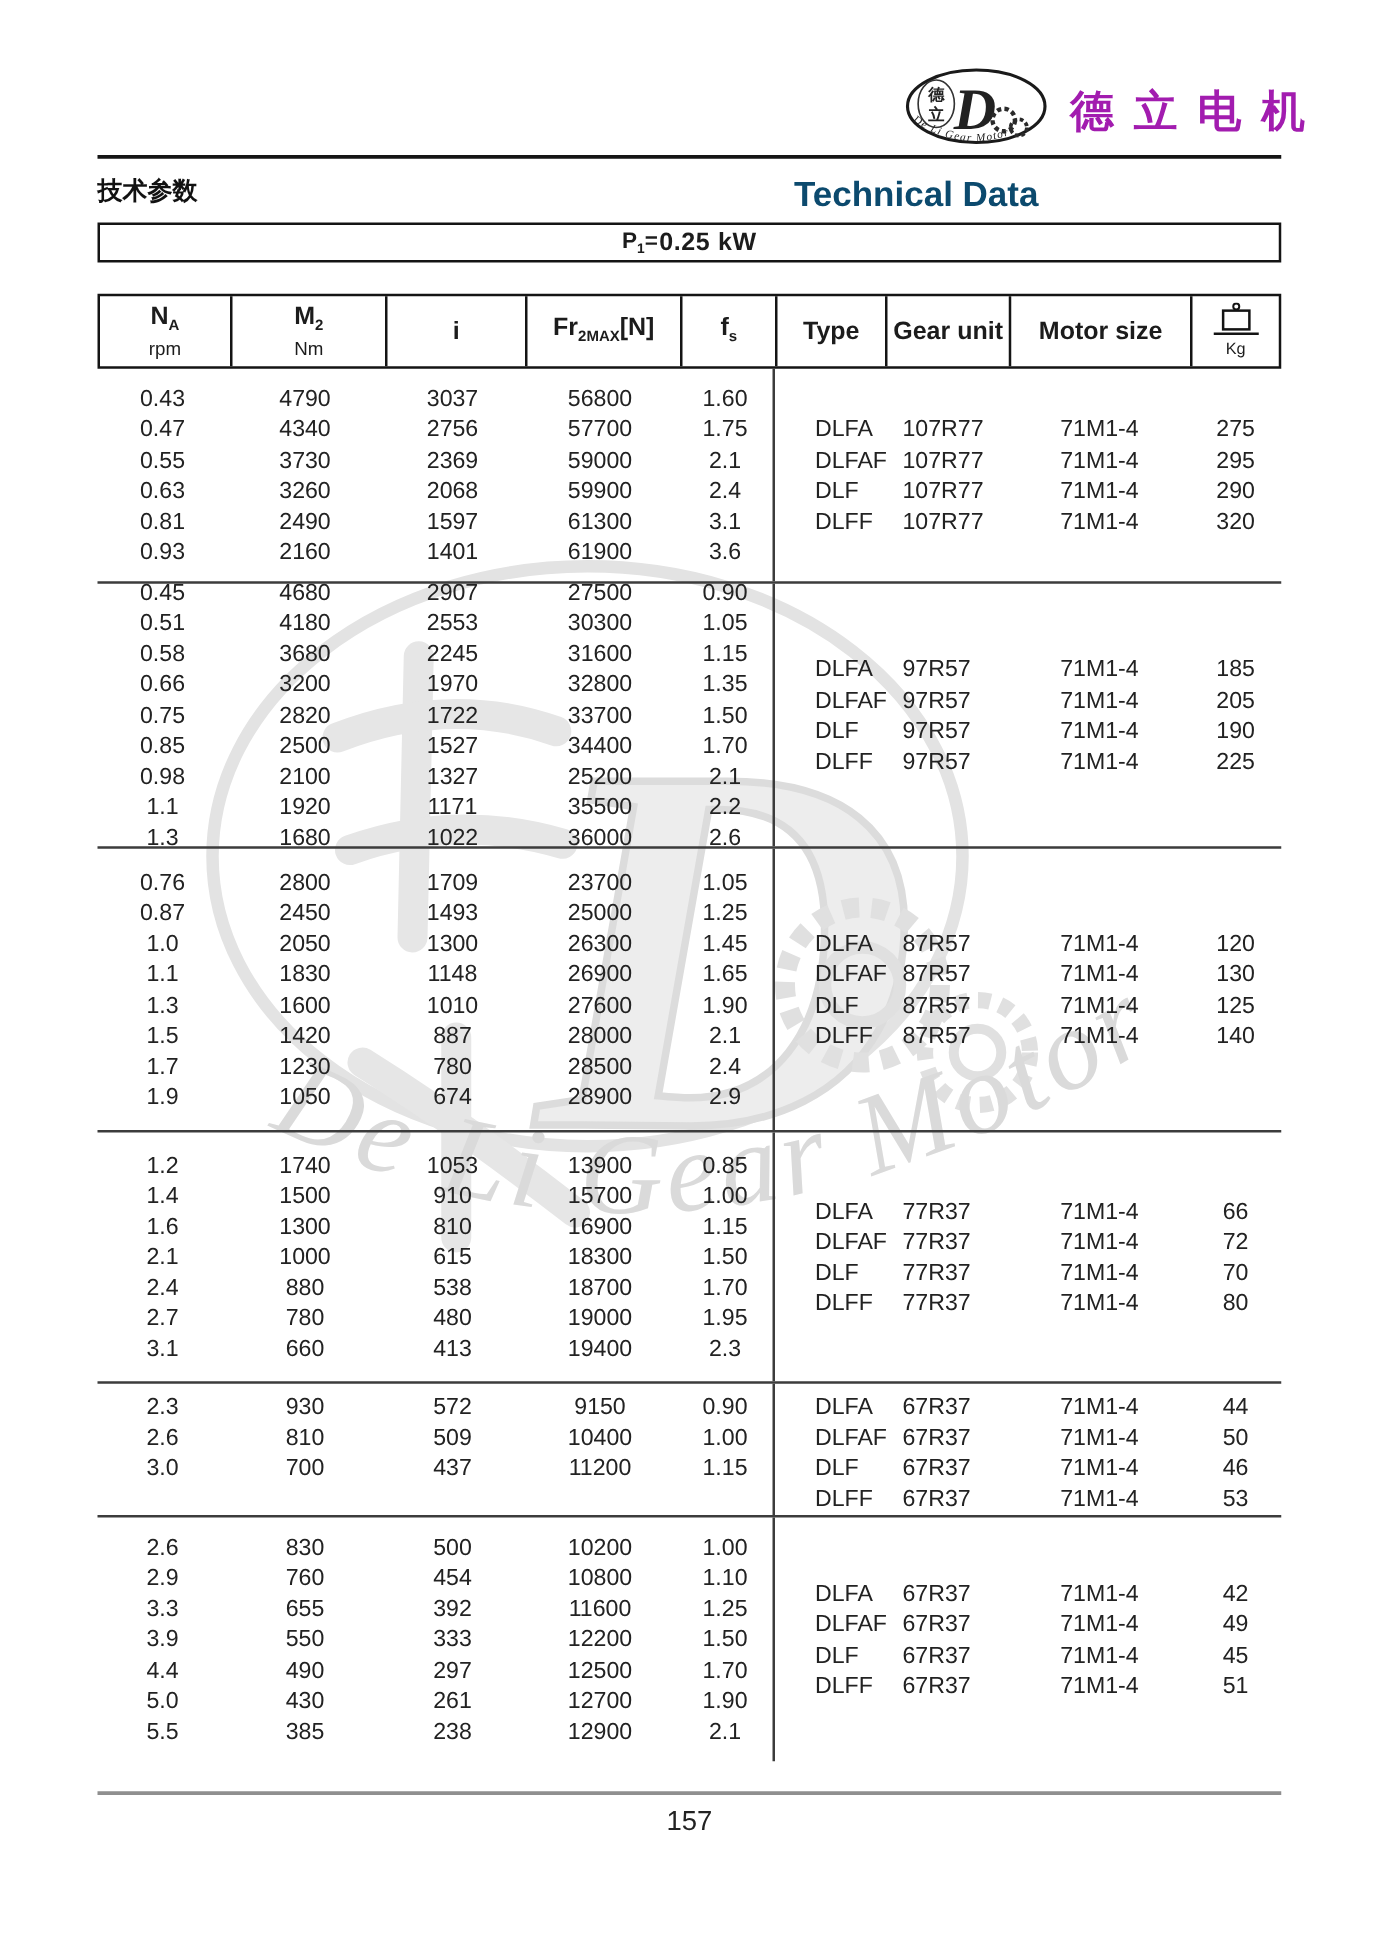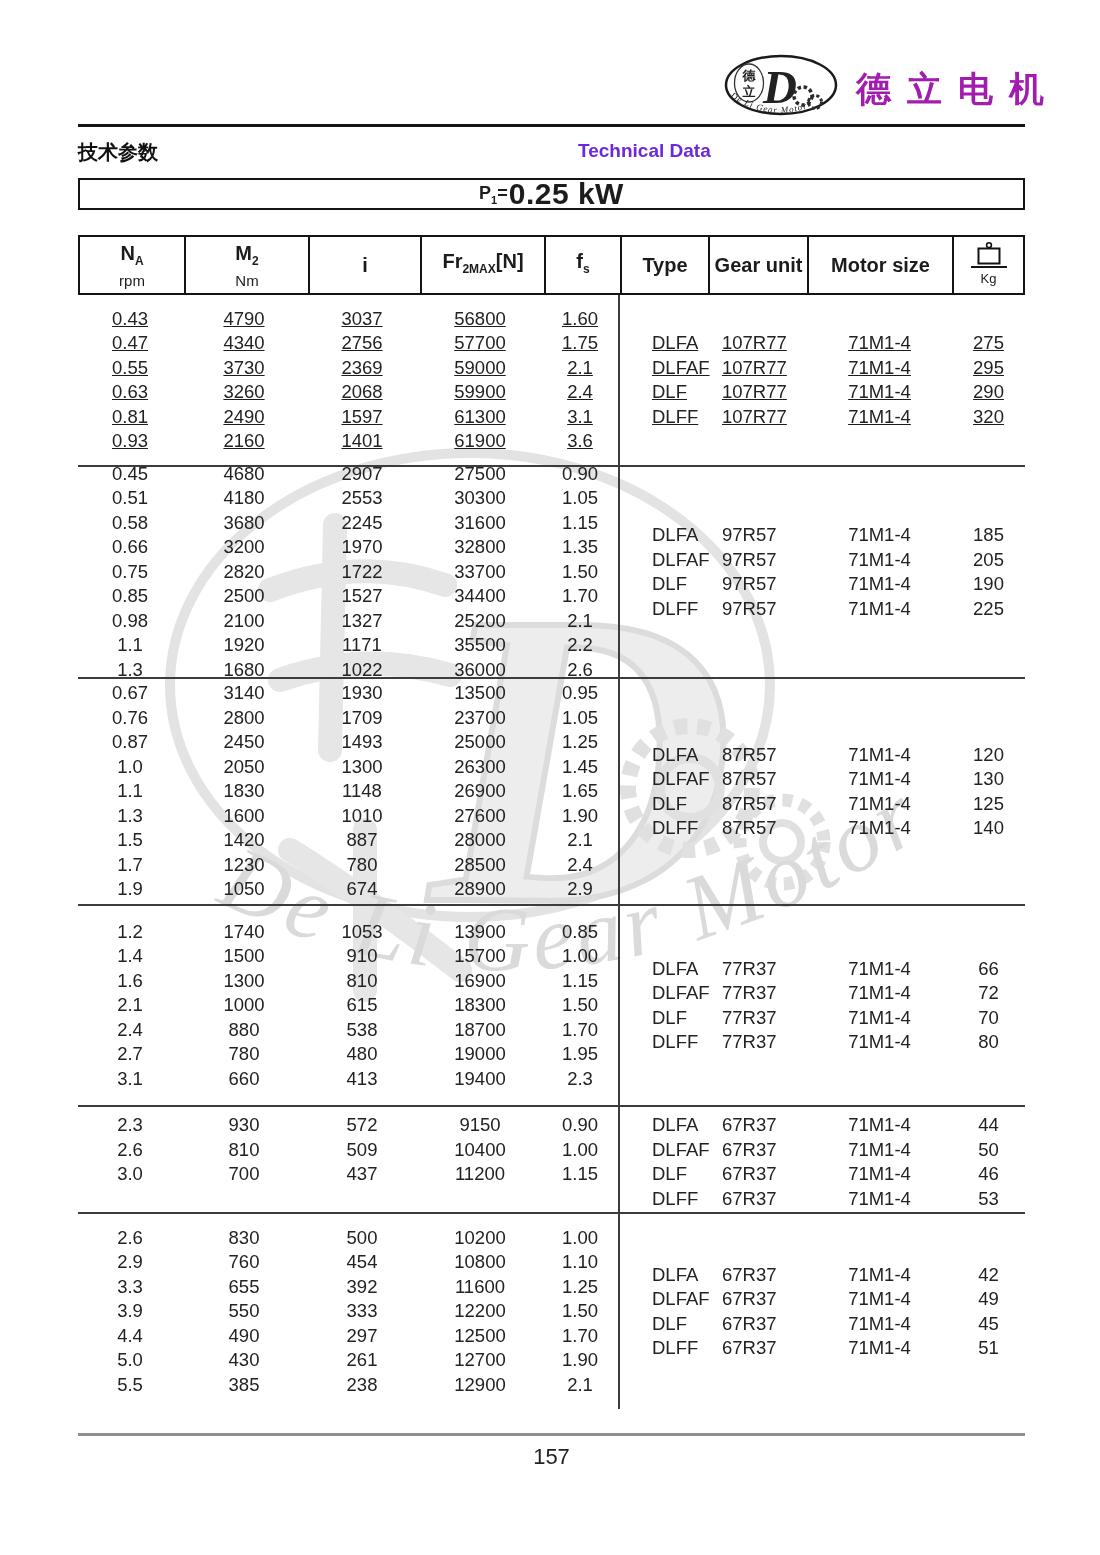--- a/index.html
+++ b/index.html
@@ -9,47 +9,47 @@
   
   .watermark{position:absolute;left:130px;top:430px;z-index:0;}
   
   .brand{position:absolute;left:722px;top:52px;display:flex;align-items:center;gap:16px;z-index:1;}
   .brand-name{font-family:"Liberation Serif","DejaVu Serif",serif;font-weight:bold;
               font-size:35px;letter-spacing:16px;color:#a21caf;white-space:nowrap;}
   .top-rule{position:absolute;left:78px;width:947px;top:124px;height:3px;background:#151515;z-index:1;}
   
   .section-header{position:absolute;left:78px;width:947px;top:137px;height:32px;z-index:1;}
   .title-cn{position:absolute;left:0;top:2px;font-size:20px;font-weight:bold;color:#111;}
-  .title-en{position:absolute;left:500px;width:310px;top:3px;font-size:19px;font-weight:bold;color:#6d28d9;}
+  .title-en{position:absolute;left:500px;width:310px;top:3px;text-align:center;font-size:28px;font-weight:bold;color:#0c4a6e;}
   
   .power-box{position:absolute;left:78px;top:178px;width:947px;height:32px;border:2px solid #141414;
              box-sizing:border-box;display:flex;align-items:center;justify-content:center;z-index:1;background:transparent;}
   .p-small{font-size:18px;font-weight:bold;}
   .p-small sub{font-size:11px;}
-  .p-big{font-size:30px;font-weight:bold;letter-spacing:0.5px;margin-left:1px;}
+  .p-big{font-size:20px;font-weight:bold;letter-spacing:0.5px;margin-left:1px;}
   
   .dtable{position:absolute;left:78px;top:235px;width:947px;z-index:1;}
   .thead{display:grid;grid-template-columns:104px 124px 112px 124px 76px 88px 99px 145px 1fr;
          border:2px solid #141414;box-sizing:border-box;background:transparent;}
   .th{display:flex;flex-direction:column;align-items:center;justify-content:center;height:56px;box-sizing:border-box;}
   .th + .th{border-left:2px solid #141414;}
   .th-main{font-weight:bold;font-size:20px;line-height:20px;white-space:nowrap;}
   .th-main sub{font-size:12px;}
   .th-unit{font-size:15px;line-height:15px;margin-top:2px;font-weight:normal;}
   .th-kg .th-main{font-weight:normal;font-size:13px;margin-top:1px;}
   .kg-icon-wrap{display:flex;flex-direction:column;align-items:center;border-bottom:2px solid #141414;
                 padding:0 5px 1px 5px;}
   
   .tbody{width:947px;}
   .group{display:flex;box-sizing:border-box;}
   .group + .group{border-top:2px solid #3c3c3c;}
   .g-left{width:540px;display:flex;flex-direction:column;justify-content:center;}
   .g-right{flex:1;border-left:2px solid #3c3c3c;display:flex;flex-direction:column;justify-content:center;}
   .group.top .g-left,.group.top .g-right{justify-content:flex-start;padding-top:6px;}
-  .group:nth-of-type(1){height:170px;text-decoration:underline;}
+  .group:nth-of-type(1){height:170px;}
   .group:nth-of-type(2){height:212px;justify-content:center;}
   .group:nth-of-type(3){height:227px;}
   .group:nth-of-type(4){height:201px;}
   .group:nth-of-type(5){height:107px;}
   .group:nth-of-type(6){height:197px;}
   .row{display:grid;grid-template-columns:104px 124px 112px 124px 76px;}
   .vrow{display:grid;grid-template-columns:88px 99px 145px 73px;}
   .cell{text-align:center;font-size:18.5px;line-height:24.5px;color:#222;white-space:nowrap;}
   .cell-type{text-align:left;padding-left:32px;}
   .cell-gear_unit{text-align:left;padding-left:14px;}
@@ -314,27 +314,20 @@
                 <div class="cell cell-type">DLFF</div>
                 <div class="cell cell-gear_unit">97R57</div>
                 <div class="cell cell-motor_size">71M1-4</div>
                 <div class="cell cell-kg">225</div>
               </div>
             </div>
           </div>
           <div class="group">
             <div class="g-left">
               <div class="row">
-                <div class="cell cell-na">0.67</div>
-                <div class="cell cell-m2">3140</div>
-                <div class="cell cell-i">1930</div>
-                <div class="cell cell-fr">13500</div>
-                <div class="cell cell-fs">0.95</div>
-              </div>
-              <div class="row">
                 <div class="cell cell-na">0.76</div>
                 <div class="cell cell-m2">2800</div>
                 <div class="cell cell-i">1709</div>
                 <div class="cell cell-fr">23700</div>
                 <div class="cell cell-fs">1.05</div>
               </div>
               <div class="row">
                 <div class="cell cell-na">0.87</div>
                 <div class="cell cell-m2">2450</div>
                 <div class="cell cell-i">1493</div>

